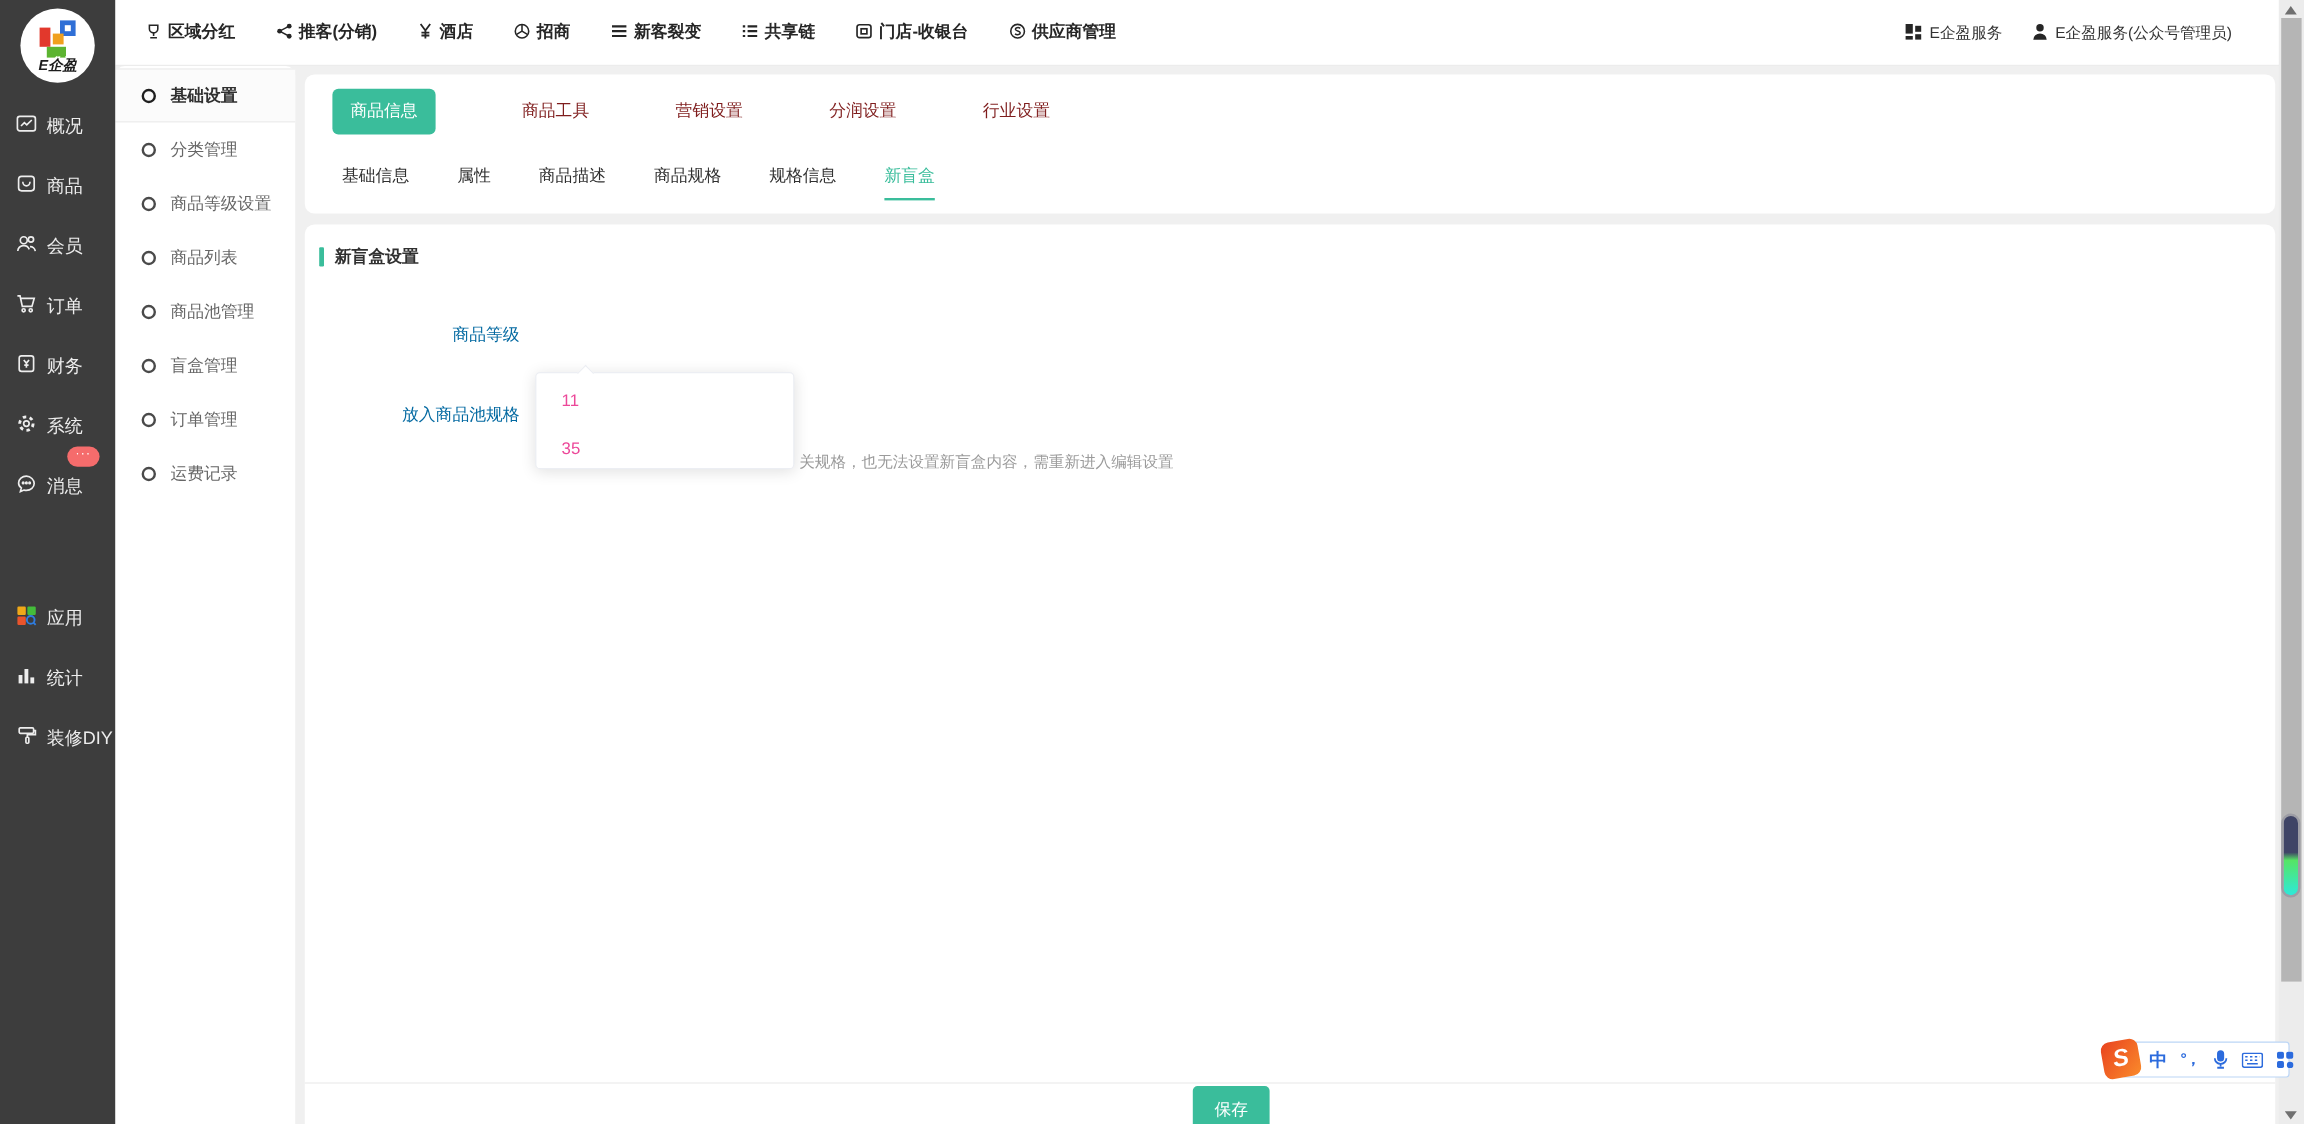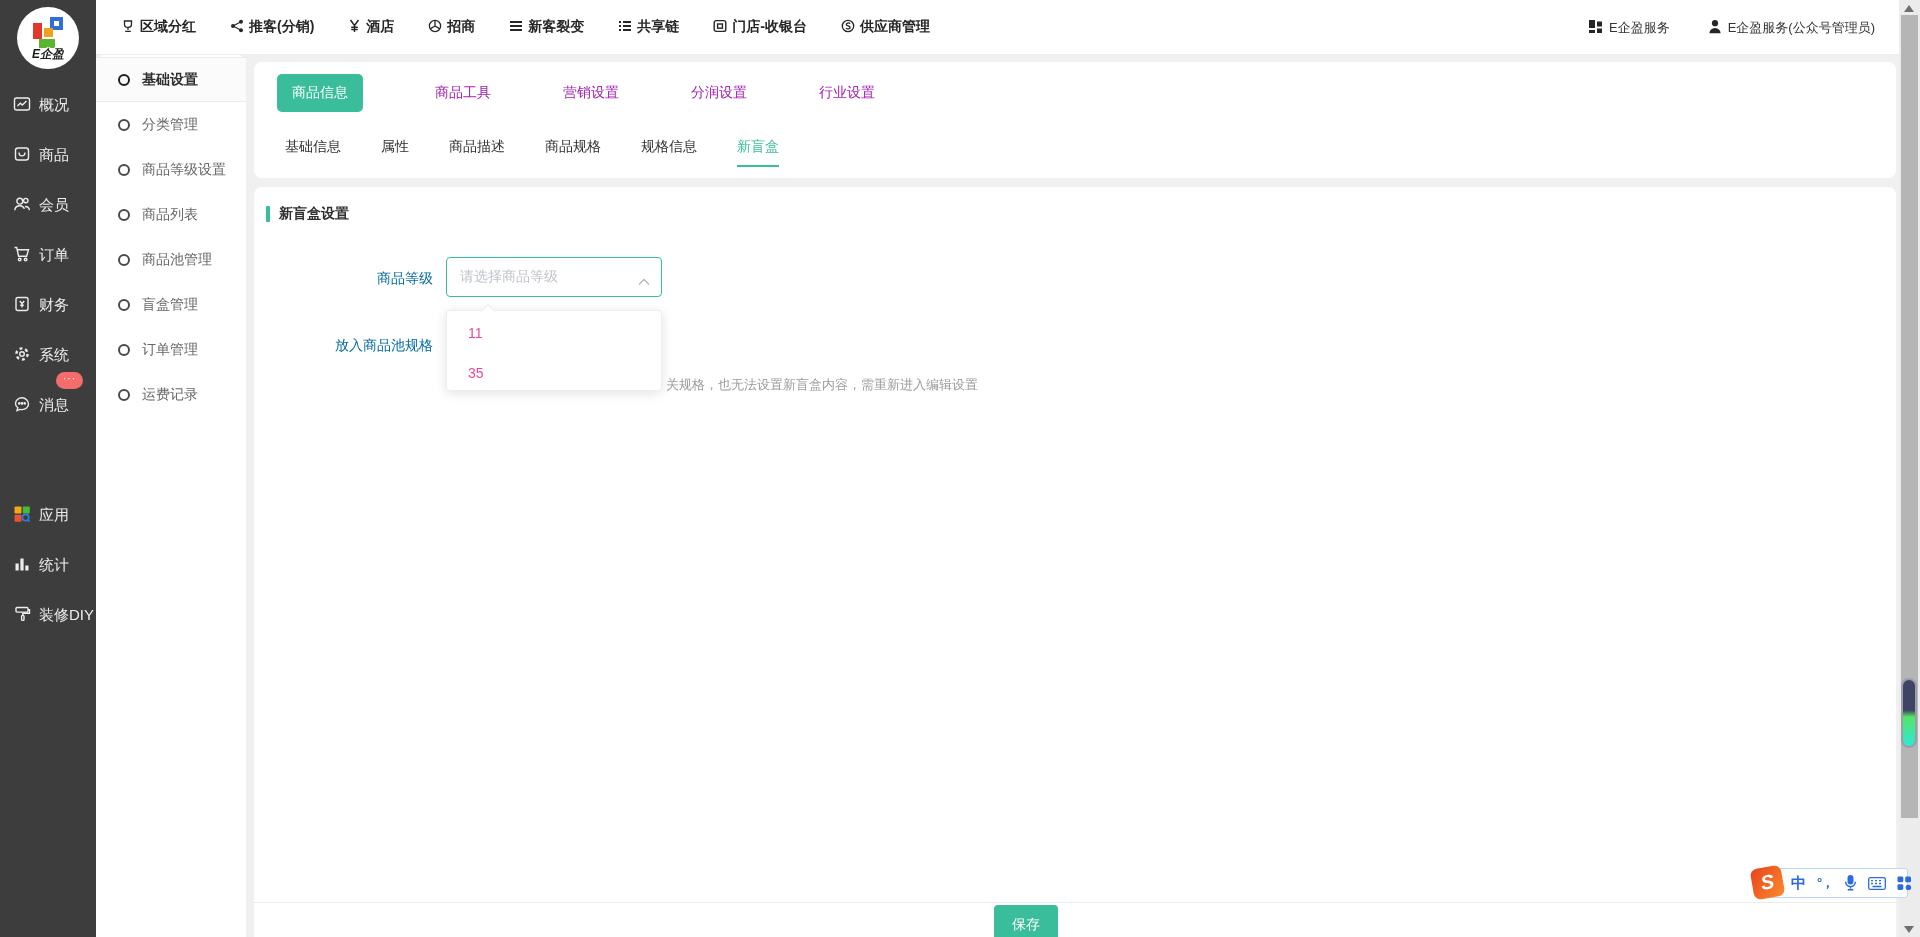--- a/index.html
+++ b/index.html
@@ -14,36 +14,36 @@
   .logo-text { position:absolute; left:0; right:0; bottom:6px; text-align:center; font-size:12px; font-weight:bold; font-style:italic; color:#1c1c1c;
                text-shadow:-1px -1px 0 #fff,1px -1px 0 #fff,-1px 1px 0 #fff,1px 1px 0 #fff; }
   .side-item { position:absolute; left:0; width:96px; height:34px; display:flex; align-items:center; gap:8px; padding-left:13px; color:#ededed; font-size:15px; cursor:pointer; }
   .side-item svg { flex:0 0 auto; }
   .badge { position:absolute; left:56px; top:-16px; min-width:27px; height:17px; background:#f56c6c; border-radius:9px; color:#fff; font-size:10px; line-height:13px; text-align:center; letter-spacing:1px; padding:0 4px; }
 
   
   .topnav { position:absolute; left:96px; top:0; width:1824px; height:55px; background:#fff; border-bottom:1px solid #ececec; display:flex; align-items:center; z-index:10; }
   .topnav-left { display:flex; align-items:center; gap:34px; margin-left:25px; }
   .tn-item { display:flex; align-items:center; gap:5px; font-size:14px; font-weight:bold; color:#262626; cursor:pointer; white-space:nowrap;justify-content:space-between; }
-  .topnav-right { position:absolute; right:45px; top:0; height:55px; display:flex; align-items:center; gap:38px;text-align:right; }
+  .topnav-right { position:absolute; right:60px; top:0; height:55px; display:flex; align-items:center; gap:24px;text-align:right; }
   .tn-right-item { display:flex; align-items:center; gap:6px; font-size:13px; color:#333; cursor:pointer; white-space:nowrap; }
 
   
   .submenu { position:absolute; left:96px; top:55px; width:150px; height:882px; background:#fff; border-radius:8px 8px 0 0; z-index:5; }
   .sub-item { position:relative; height:45px; display:flex; align-items:center; gap:12px; padding-left:22px; font-size:14px; color:#666; cursor:pointer; }
   .sub-item .dot { width:12px; height:12px; border:2px solid #4a4a4a; border-radius:50%; flex:0 0 auto; }
   .sub-item.active { background:#fbfbfb; border-top:1px solid #ececec; border-bottom:1px solid #ececec; color:#303030; font-weight:bold;text-align:right; }
   .sub-item.active .dot { border-color:#1f1f1f; }
 
   
   .card1 { position:absolute; left:254px; top:62px; width:1642px; height:116px; background:#fff; border-radius:8px; }
   .card2 { position:absolute; left:254px; top:187px; width:1642px; height:750px; background:#fff; border-radius:8px 8px 0 0; }
 
   .ptabs { position:absolute; left:23px; top:12px; display:flex; align-items:center; gap:72px;text-align:right; }
-  .ptab { font-size:14px; color:#a21caf; cursor:pointer; white-space:nowrap; }
+  .ptab { font-size:14px; color:#7f1d1d; cursor:pointer; white-space:nowrap; }
   .ptab.active { background:var(--accent); color:#fff; padding:10px 15px; border-radius:5px; }
   .stabs { position:absolute; left:31px; top:76px; display:flex; align-items:flex-start; gap:40px; }
   .stab { font-size:14px; color:#303030; cursor:pointer; white-space:nowrap; padding-bottom:9px; }
   .stab.active { color:var(--accent); border-bottom:2px solid var(--accent); }
 
   
   .section-head { position:absolute; left:12px; top:18px; display:flex; align-items:center; gap:9px; }
   .section-bar { width:4px; height:16px; background:var(--accent); border-radius:1px; }
   .section-title { font-size:14px; font-weight:bold; color:#303030; }
 
@@ -311,26 +311,20 @@
   </div>
 
   <div class="card2">
     <div class="section-head">
       <span class="section-bar"></span>
       <span class="section-title">新盲盒设置</span>
     </div>
 
     <div class="field-label lvl-label">商品等级</div>
 
-    <div class="select">
-      <span class="ph">请选择商品等级</span>
-      <span class="caret"><svg width="12" height="8" viewBox="0 0 12 8" fill="none" stroke="#b3b7bd" stroke-width="1.4">
-            <path d="M1 6.5L6 1.5l5 5"></path>
-          </svg></span>
-    </div>
 
     <div class="field-label pool-label">放入商品池规格</div>
 
     <div class="hint">关规格，也无法设置新盲盒内容，需重新进入编辑设置</div>
 
     <div class="dropdown">
       <span class="notch"></span>
       <div class="dd-option" style="margin-top:2px">11</div>
       <div class="dd-option">35</div>
     </div>

